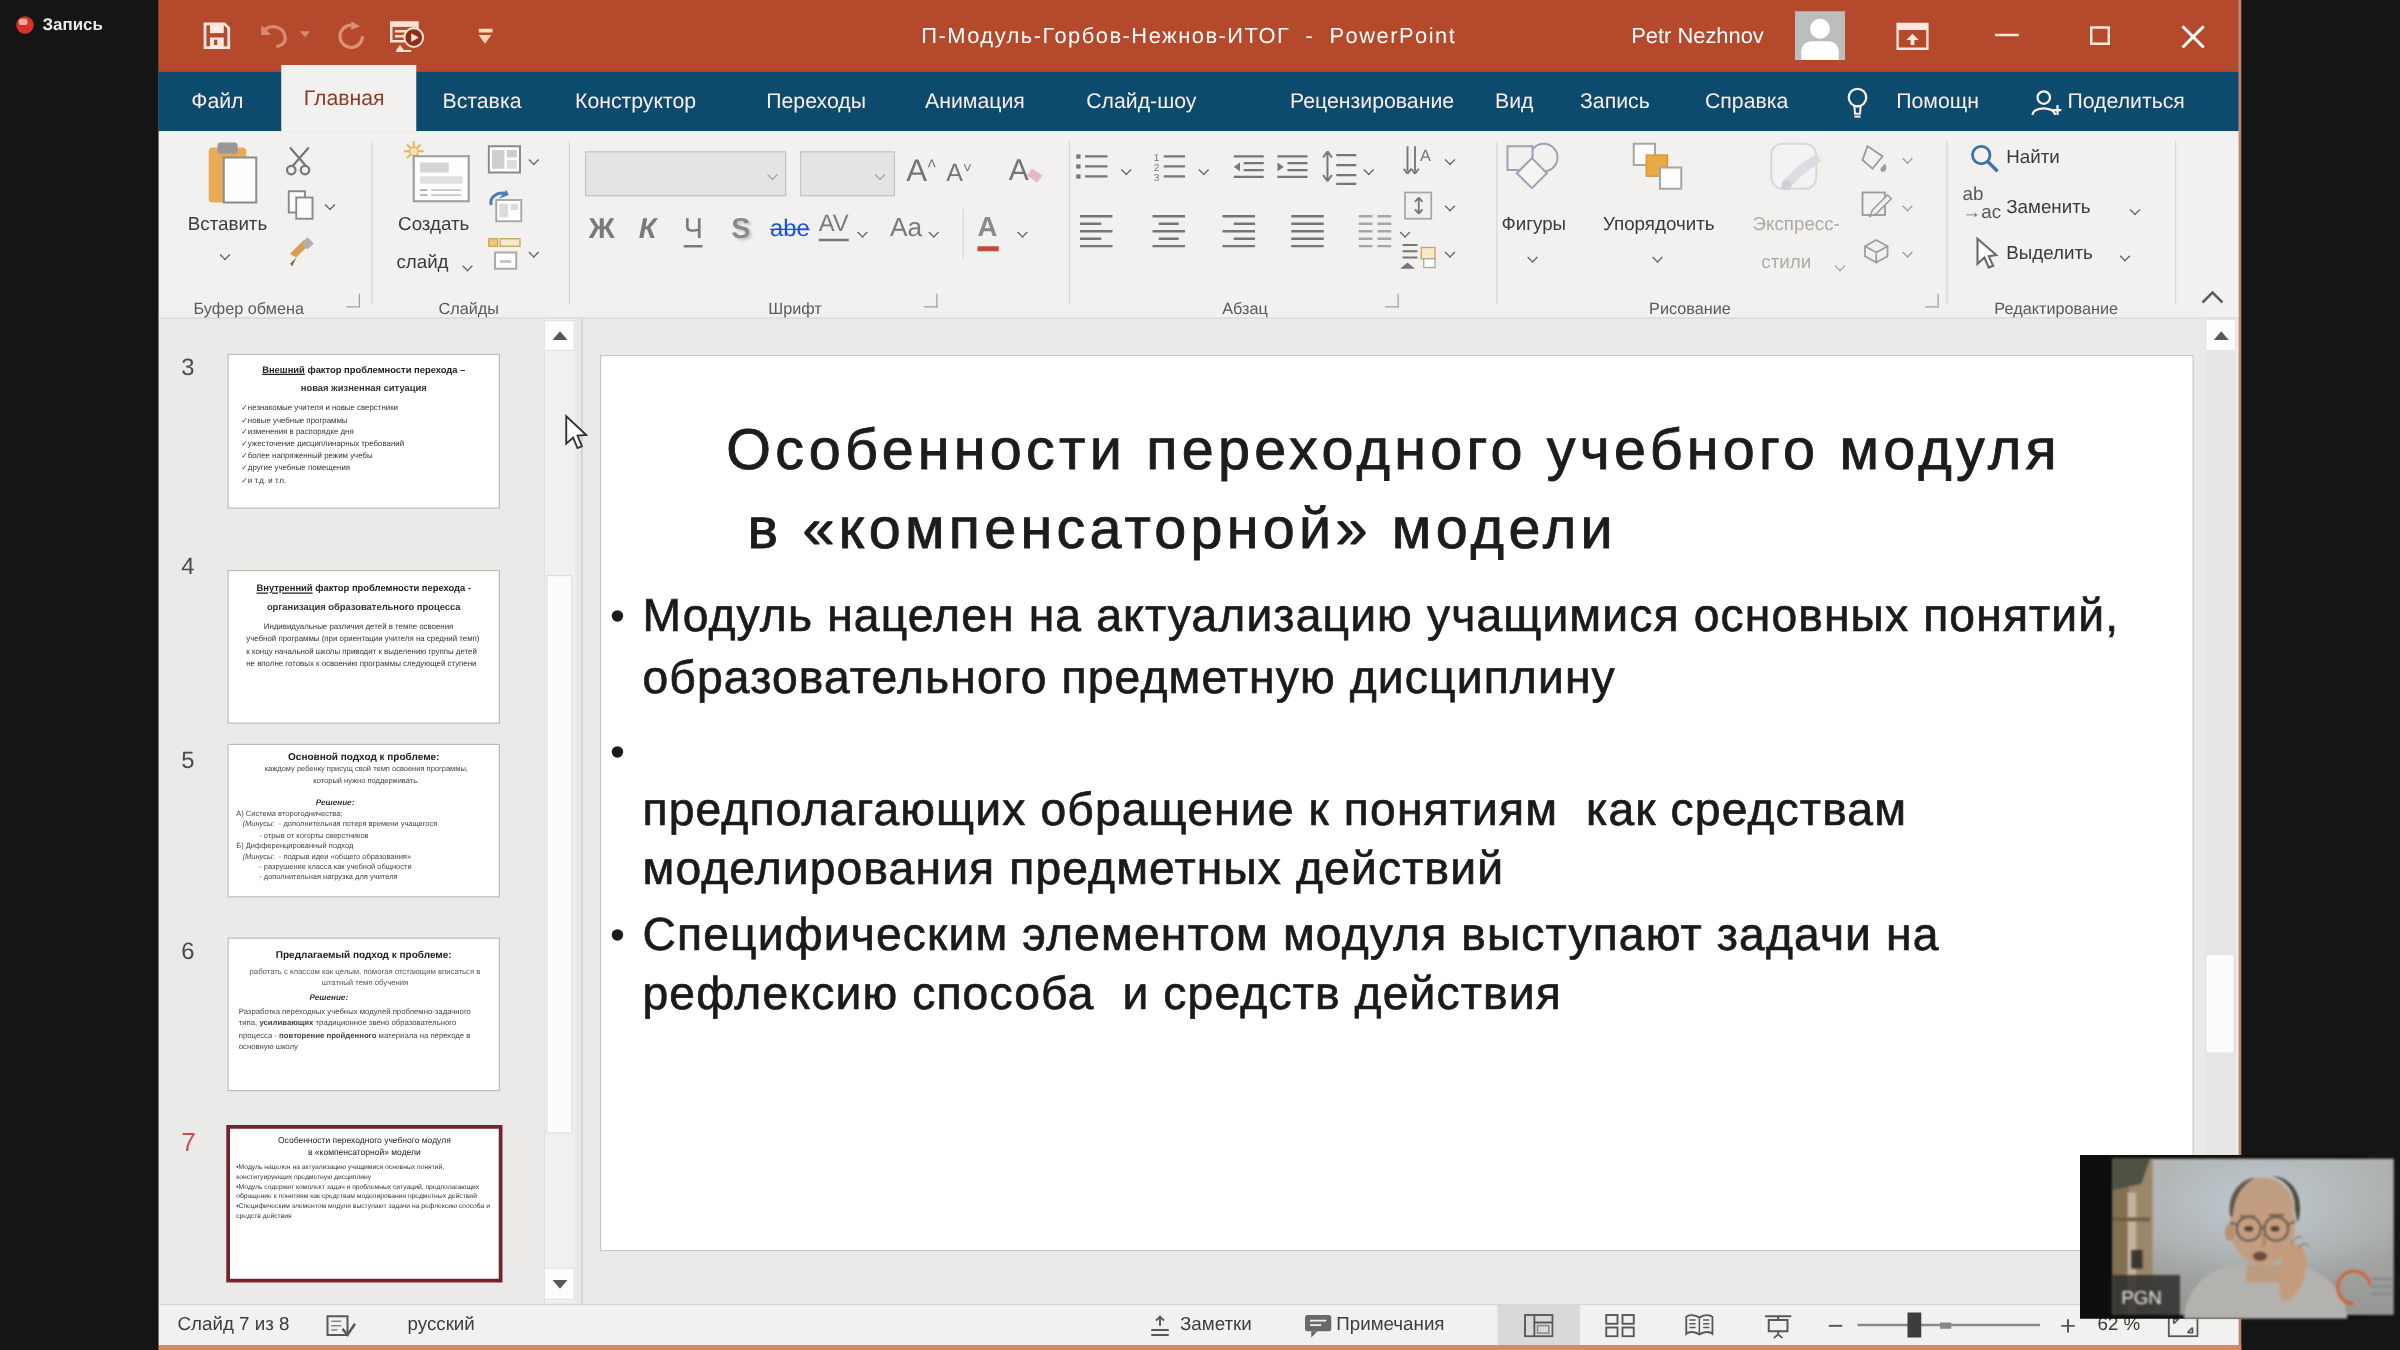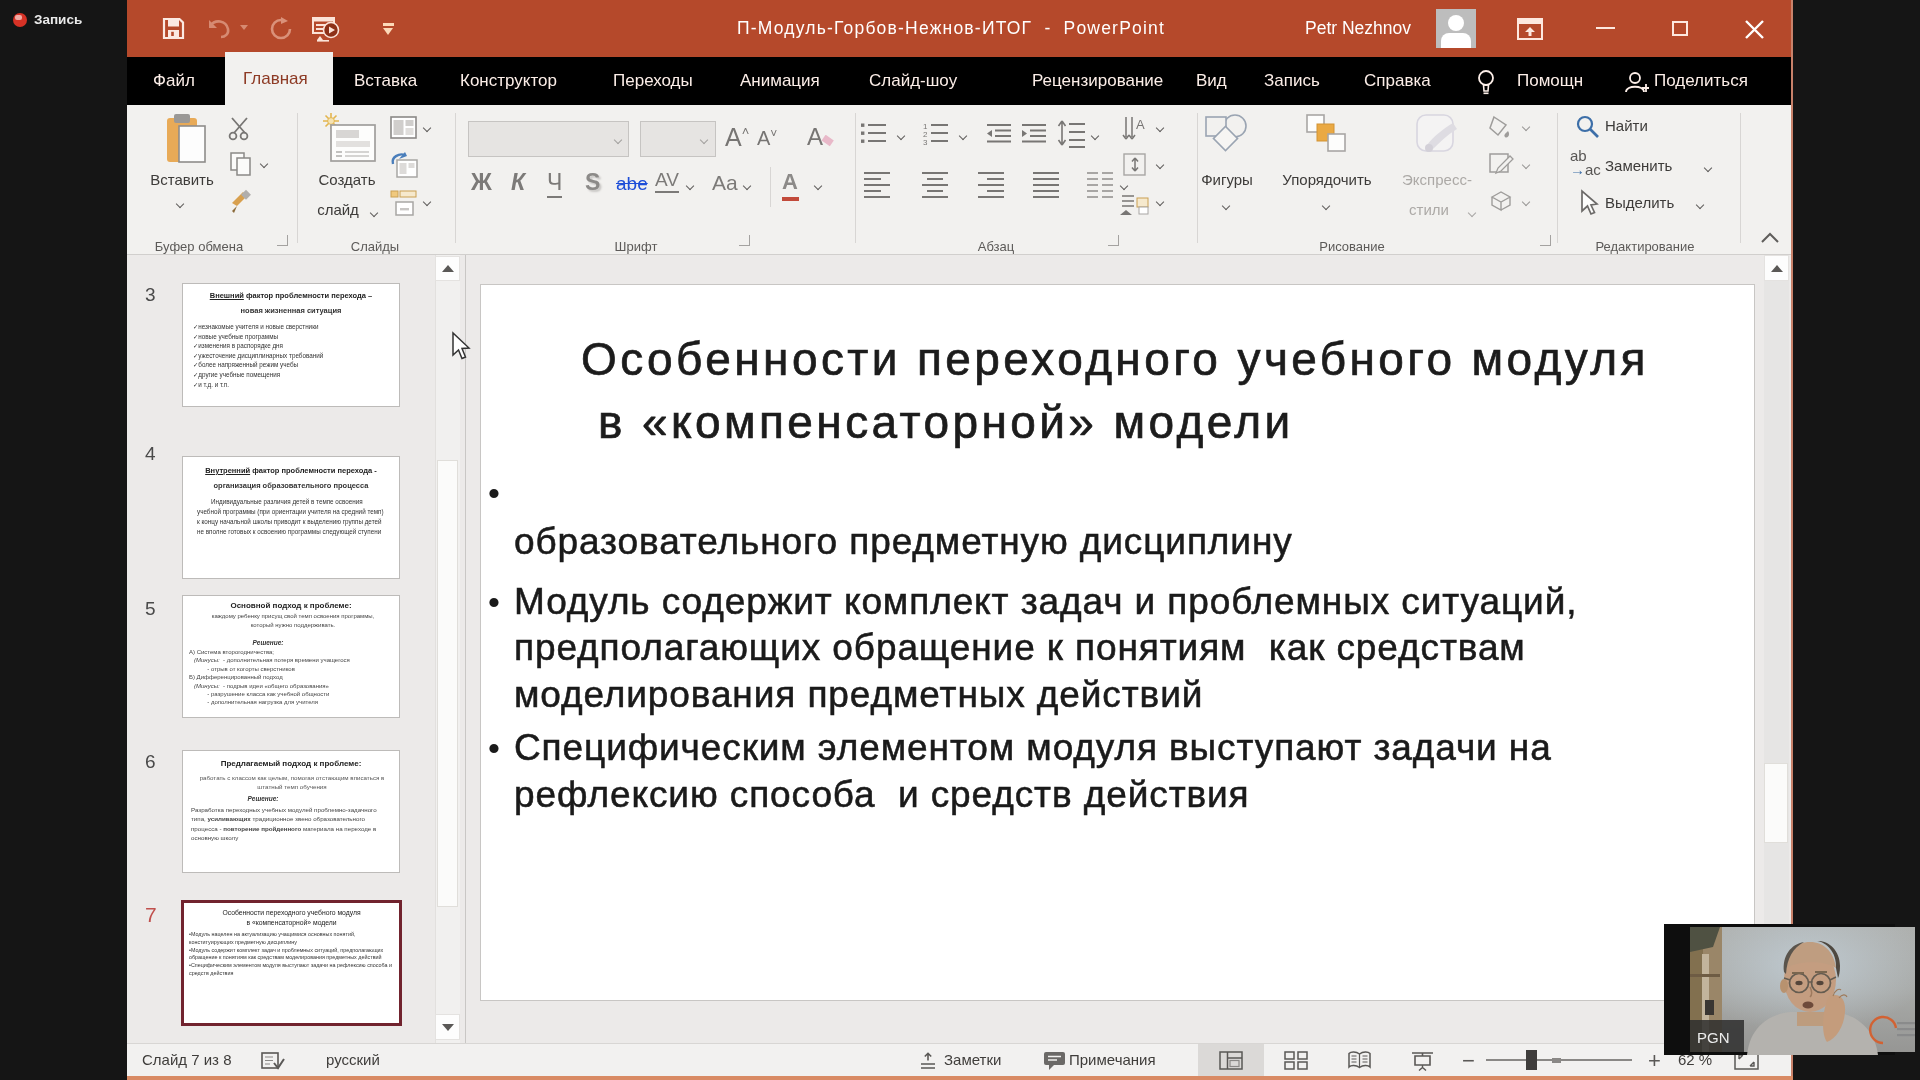--- a/index.html
+++ b/index.html
@@ -5,21 +5,21 @@
   * { margin:0; padding:0; box-sizing:border-box; }
   html,body { width:1920px; height:1080px; overflow:hidden; background:#151515;
     font-family:"Liberation Sans", sans-serif; }
   .abs { position:absolute; }
   #stage { position:relative; width:1920px; height:1080px; }
   #win { position:absolute; left:127px; top:0; width:1664px; height:1080px; background:#f2f1ef; }
   #winborder { position:absolute; left:1791px; top:0; width:2px; height:1080px; background:#c8816a; }
   #winborderb { position:absolute; left:127px; top:1076px; width:1666px; height:4px; background:#d98a64; }
   
   #titlebar { position:absolute; left:0; top:0; width:100%; height:57px; background:#b5492b; }
-  #tabrow { position:absolute; left:0; top:57px; width:100%; height:48px; background:#000000;padding-left:20px; }
+  #tabrow { position:absolute; left:0; top:57px; width:100%; height:48px; background:#0c4a6e;padding-left:20px; }
   .tab { position:absolute; top:0; height:48px; line-height:48px; color:#fceee8; font-size:17px; }
   #seltab { position:absolute; left:98px; top:-5px; width:108px; height:53px; background:#f2f1ef; }
   #seltab span { position:absolute; left:18px; top:0; line-height:53px; font-size:17px; color:#8d3a24; }
   
   #ribbon { position:absolute; left:0; top:105px; width:100%; height:150px; background:#f2f1ef; border-bottom:1px solid #d1cfcd; }
   .vsep { position:absolute; top:8px; height:130px; width:1px; background:#d8d6d4; }
   .glabel { position:absolute; top:134px; font-size:13px; color:#5c5a58; width:200px; margin-left:-100px; text-align:center; }
   .launcher { position:absolute; top:130px; width:11px; height:11px; border-left:1px solid #8a8886; border-bottom:1px solid #8a8886; transform:rotate(-90deg); opacity:.75;}
   .btntext { position:absolute; font-size:15px; color:#3d3b39; }
   .cdown { position:absolute; width:8px; height:8px; }
@@ -417,23 +417,23 @@
         </div>
       <div class="abs" style="left:310px;top:205px;width:21px;height:447px;background:#fbfbfa;border:1px solid #e0deda;"></div>
       <div class="sbbtn" style="left:308px;top:759px;width:25px;height:26px;">
           <div class="tri-down" style="left:6px;top:9px;"></div>
         </div>
 
       <div class="abs" id="slide" style="left:353px;top:29px;width:1275px;height:717px;background:#ffffff;border:1px solid #c8c6c4;">
         <div id="t1" class="abs" style="left:100px;top:43px;font-size:46px;line-height:63px;color:#1c1c1c;letter-spacing:3.4px;-webkit-text-stroke:0.7px #1c1c1c;">Особенности переходного учебного модуля</div>
         <div id="t2" class="abs" style="left:117px;top:106px;font-size:46px;line-height:63px;color:#1c1c1c;letter-spacing:3.4px;-webkit-text-stroke:0.7px #1c1c1c;">в «компенсаторной» модели</div>
         <div class="bl abs" style="left:7px;top:188px;">•</div>
+        <div class="bt abs" style="left:33px;top:188px;">Модуль нацелен на актуализацию учащимися основных понятий,</div>
         <div class="bt abs" style="left:33px;top:237px;">образовательного предметную дисциплину</div>
         <div class="bl abs" style="left:7px;top:297px;">•</div>
-        <div class="bt abs" style="left:33px;top:297px;">Модуль содержит комплект задач и проблемных ситуаций,</div>
         <div class="bt abs" style="left:33px;top:343px;">предполагающих обращение к понятиям&nbsp; как средствам</div>
         <div class="bt abs" style="left:33px;top:390px;">моделирования предметных действий</div>
         <div class="bl abs" style="left:7px;top:443px;">•</div>
         <div class="bt abs" style="left:33px;top:443px;">Специфическим элементом модуля выступают задачи на</div>
         <div class="bt abs" style="left:33px;top:490px;">рефлексию способа&nbsp; и средств действия</div>
       </div>
 
       <div class="abs" style="left:1637px;top:0;width:25px;height:788px;background:#e6e5e4;"></div>
       <div class="sbbtn" style="left:1637px;top:0px;width:25px;height:26px;">
           <div class="tri-up" style="left:6px;top:9px;"></div>

